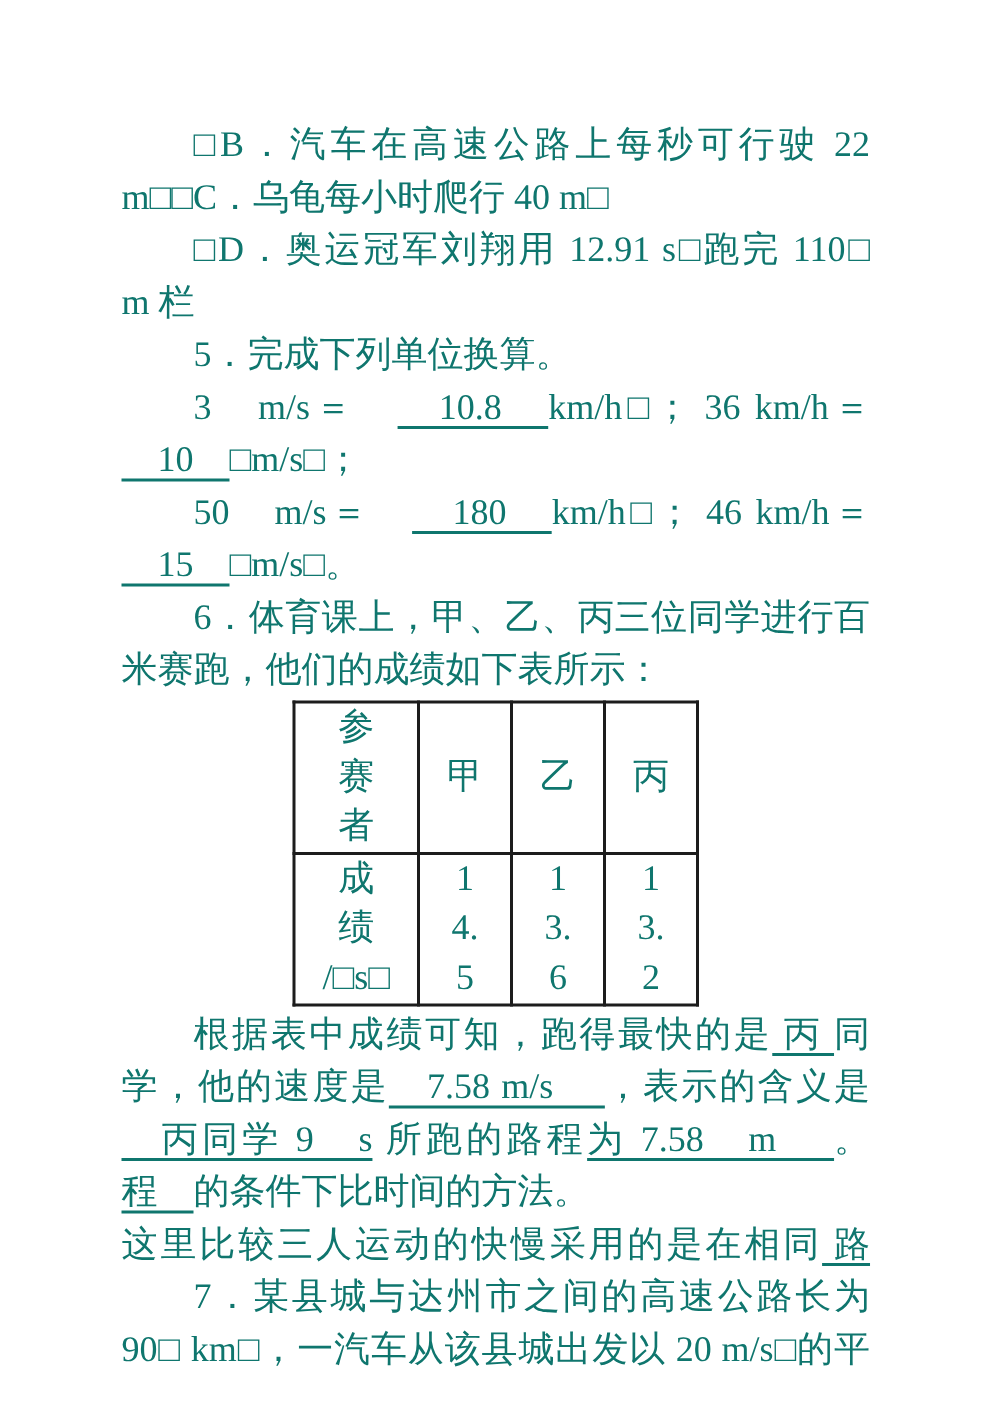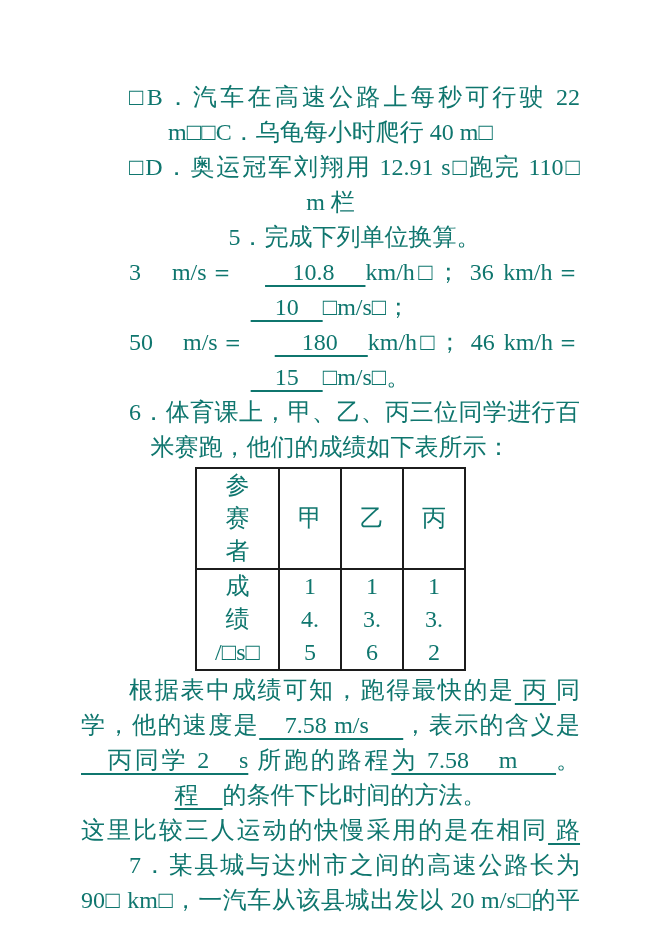--- a/index.html
+++ b/index.html
@@ -12,21 +12,21 @@
     overflow:hidden;
   }
   .content{
     position:absolute;
     left:81px;top:80px;width:499px;
     font-size:24px;
   }
   .line{
     height:35px;line-height:35px;
     white-space:nowrap;
-    text-align:center;
+    text-align:left;
   }
   .just{
     text-align:justify;
     text-align-last:justify;
   }
   .ind{ text-indent:48px; }
   .u{
     text-decoration:underline;
     text-underline-offset:5px;
     text-decoration-thickness:1.6px;
@@ -99,21 +99,21 @@
         <td>13.6</td>
         <td>13.2</td>
       </tr>
     </tbody>
       </table>
 
     <div class="line just ind"><span>根据表中成绩可知，跑得最快的是</span><span class="u"> 丙 </span><span>同</span></div>
 
     <div class="line just"><span>学，他的速度是</span><span class="u">　7.58 m/s　 </span><span>，表示的含义是</span></div>
 
-    <div class="line just"><span class="u">　丙同学 2　s</span><span> 所跑的路程</span><span class="u">为 7.58　m　 </span><span>。</span></div>
+    <div class="line just"><span class="u">　丙同学 9　s</span><span> 所跑的路程</span><span class="u">为 7.58　m　 </span><span>。</span></div>
 
     <div class="line"><span class="u">程　</span><span>的条件下比时间的方法。</span></div>
 
     <div class="line just"><span>这里比较三人运动的快慢采用的是在相同</span><span class="u"> 路</span></div>
 
     <div class="line just ind"><span>7．某县城与达州市之间的高速公路长为</span></div>
 
     <div class="line just"><span>90□ km□，一汽车从该县城出发以 20 m/s□的平</span></div>
 
 

